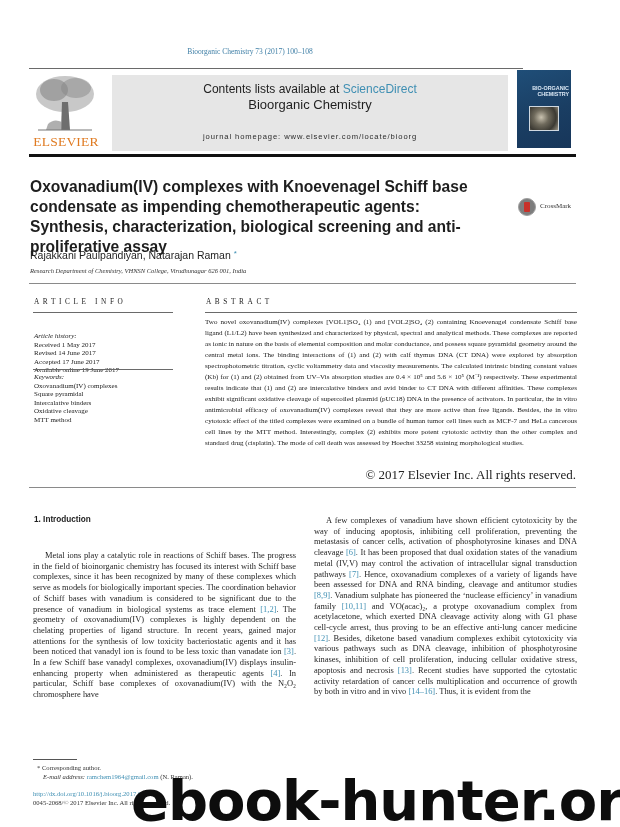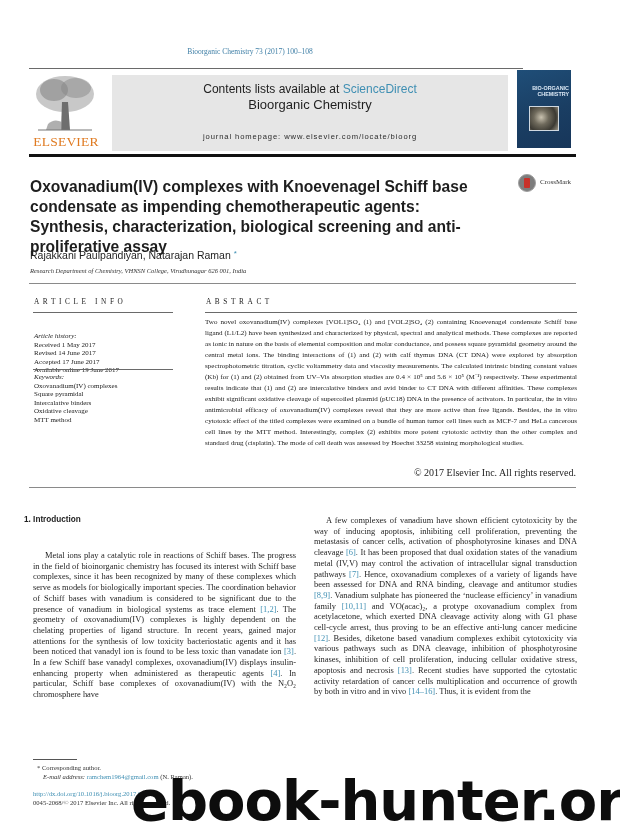--- a/index.html
+++ b/index.html
@@ -31,21 +31,21 @@
     font-family: "Liberation Sans", sans-serif; font-size: 5.4px; line-height: 5.6px; font-weight: bold; }
   .cover-image { position: absolute; top: 36px; left: 12px; width: 30px; height: 25px;
     background: radial-gradient(circle at 40% 45%, #c9c2b0 0%, #6f6a5c 35%, #3c3a33 70%, #9a9484 100%);
     border: 1px solid #cfd8e0; }
 
   .thick-rule { position: absolute; top: 154px; left: 29px; width: 547px; height: 3px; background: #111; }
 
   .article-title { position: absolute; top: 177px; left: 30px; width: 470px;
     font-family: "Liberation Sans", sans-serif; font-size: 15.6px; line-height: 20px; color: #1e1e1e; }
 
-  .crossmark { position: absolute; top: 174px; left: 518px; width: 70px; height: 20px; }
+  .crossmark { position: absolute; top: 198px; left: 518px; width: 70px; height: 20px; }
   .crossmark-badge { position: absolute; top: 0; left: 0; width: 18px; height: 18px; border-radius: 50%;
     background: #7d7d7d; border: 1px solid #a0a0a0; }
   .crossmark-badge::after { content: ""; position: absolute; top: 3px; left: 5px; width: 6px; height: 10px;
     background: #c8312a; border-radius: 1px; }
   .crossmark-label { position: absolute; top: 4px; left: 22px; font-size: 7px; color: #333; }
 
   .authors { position: absolute; top: 249px; left: 30px; font-family: "Liberation Sans", sans-serif;
     font-size: 10.5px; color: #1e1e1e; }
   .authors .star { color: #3f8fb3; font-size: 8px; vertical-align: top; }
   .affiliation { position: absolute; top: 267px; left: 30px; font-size: 6.5px; font-style: italic; color: #333; }
@@ -60,25 +60,25 @@
   .ab-rule1 { position: absolute; top: 312px; left: 205px; width: 372px; height: 1px; background: #6a6a6a; }
   .ai-rule2 { position: absolute; top: 369px; left: 33px; width: 140px; height: 1px; background: #6a6a6a; }
 
   .info-block { position: absolute; left: 34px; font-size: 7px; line-height: 8.6px; color: #222; }
   .info-block .lbl { font-style: italic; }
   .history { top: 316px; margin-top: 16px; }
   .keywords { top: 373px; }
 
   .abstract-body { position: absolute; top: 317px; left: 205px; width: 372px; font-size: 7.05px;
     line-height: 11px; text-align: justify; color: #222; }
-  .copyright { position: absolute; top: 467px; right: 44px; font-size: 10px; color: #222; }
+  .copyright { position: absolute; top: 467px; right: 44px; font-size: 13px; color: #222; }
 
   .rule-mid { position: absolute; top: 487px; left: 29px; width: 547px; height: 1px; background: #8a8a8a; }
 
-  .intro-head { position: absolute; top: 515px; left: 24px; font-family: "Liberation Sans", sans-serif;
+  .intro-head { position: absolute; top: 515px; left: 34px; font-family: "Liberation Sans", sans-serif;
     font-size: 8.2px; font-weight: bold; color: #1e1e1e; }
 
   .col { position: absolute; font-size: 8.45px; line-height: 10.7px; text-align: justify; color: #1f1f1f; }
   .col-left { top: 539px; left: 33px; width: 263px; margin-top: 11px; }
   .col-right { top: 515px; left: 314px; width: 263px; }
   .col p { text-indent: 12px; }
   .col p.noindent { text-indent: 0; }
   .ref { color: #3f8fb3; }
 
   .fn-rule { position: absolute; top: 759px; left: 33px; width: 44px; height: 1px; background: #555; }

